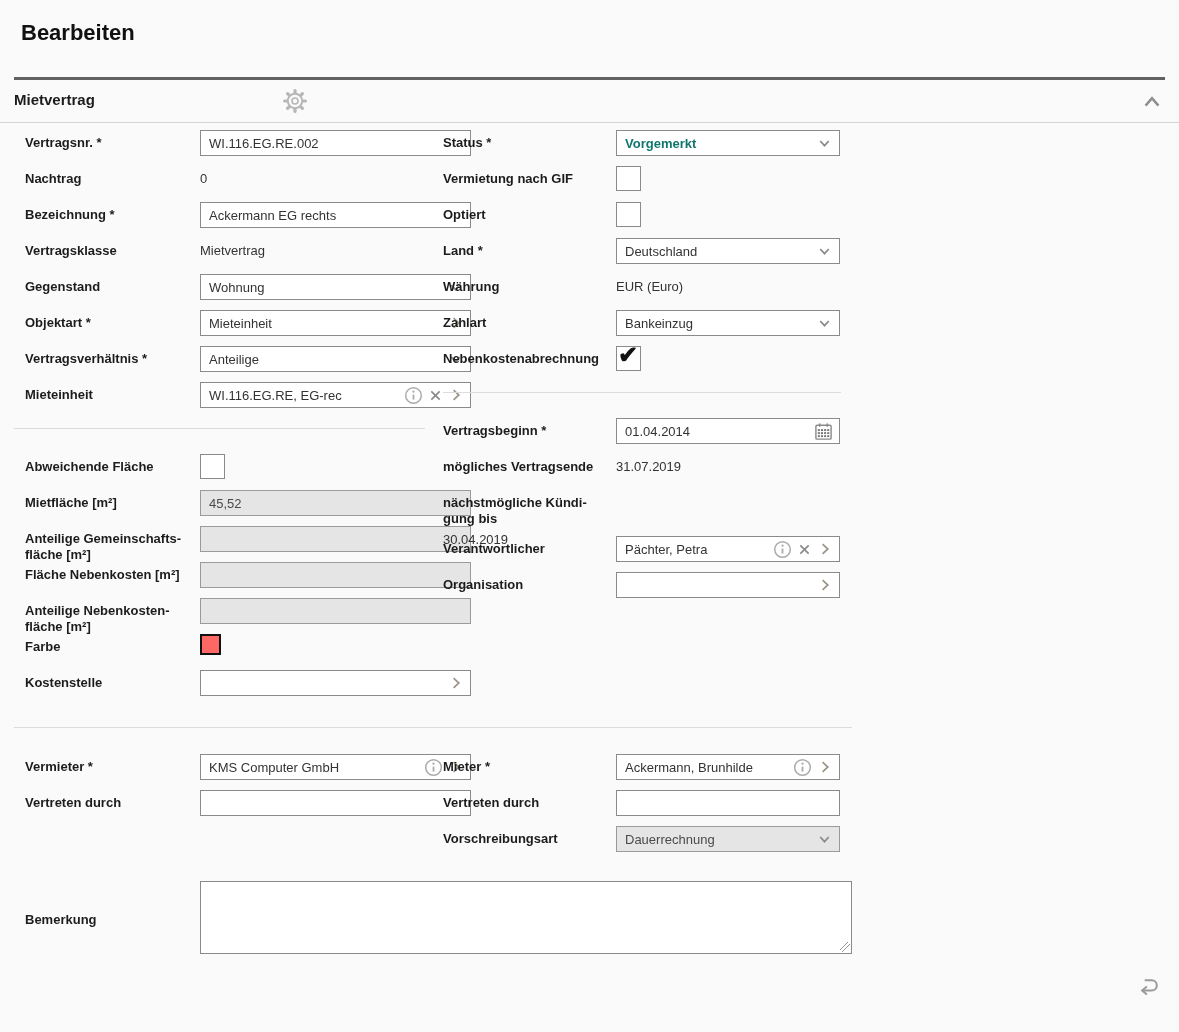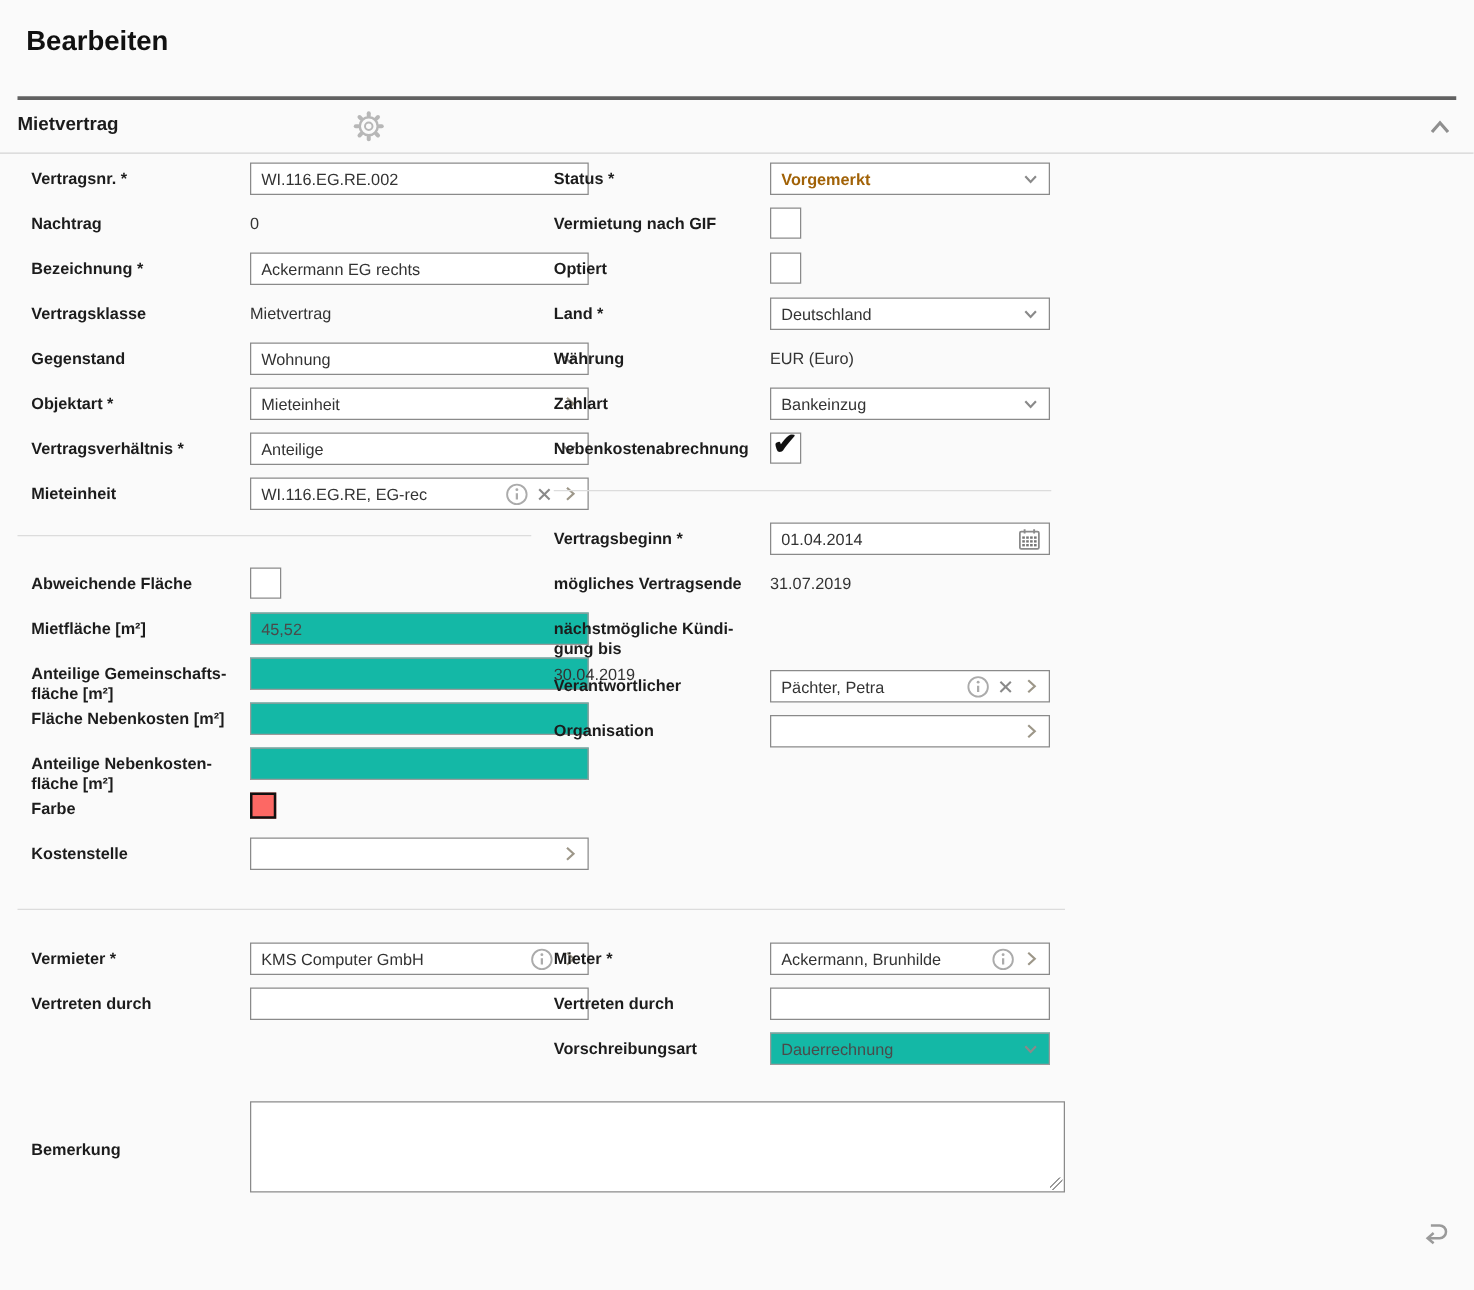--- a/index.html
+++ b/index.html
@@ -37,21 +37,21 @@
   .fld { flex:none; }
   .col-left  .fld { width:271px; }
   .col-right .fld { width:224px; }
 
   .box {
     height:26px; width:100%; border:1px solid #8a8a8a; background:#fff;
     display:flex; align-items:center; padding:0 6px 0 8px;
     font-size:13px; color:#333;
   }
   input.box { display:block; line-height:24px; }
-  input.box:disabled, .box.disabled { background:#14b8a6; border-color:#9a9a9a; color:#4a4a4a; }
+  input.box:disabled, .box.disabled { background:#e5e5e5; border-color:#9a9a9a; color:#4a4a4a; }
   .box .val { flex:1 1 auto; overflow:hidden; white-space:nowrap; }
   .box .val.blue { font-weight:bold; }
   .icons { display:flex; align-items:center; gap:5px; margin-left:auto; flex:none; }
   .static { font-size:13px; color:#333; padding-top:5px; line-height:16px; }
 
   .checkbox {
     width:25px; height:25px; border:1px solid #8a8a8a; background:#fff;
     position:relative; cursor:pointer;
   }
   .checkbox .check {
@@ -289,21 +289,21 @@
           </div>
         </div>
       </div>
 
       <div class="col-right">
 
         <div class="row">
           <div class="lbl">Status *</div>
           <div class="fld">
             <div class="box">
-              <span class="val blue" style="color: #a16207;">Vorgemerkt</span>
+              <span class="val blue" style="color: #0f766e;">Vorgemerkt</span>
               <span class="icons">
                   <span>
                     <svg width="17" height="17" viewBox="0 0 20 20">
                       <path d="M5 7 L10 12.5 L15 7" stroke="#8a8a8a" stroke-width="2" fill="none"></path>
                     </svg>
                   </span>
                 </span>
             </div>
           </div>
         </div>

